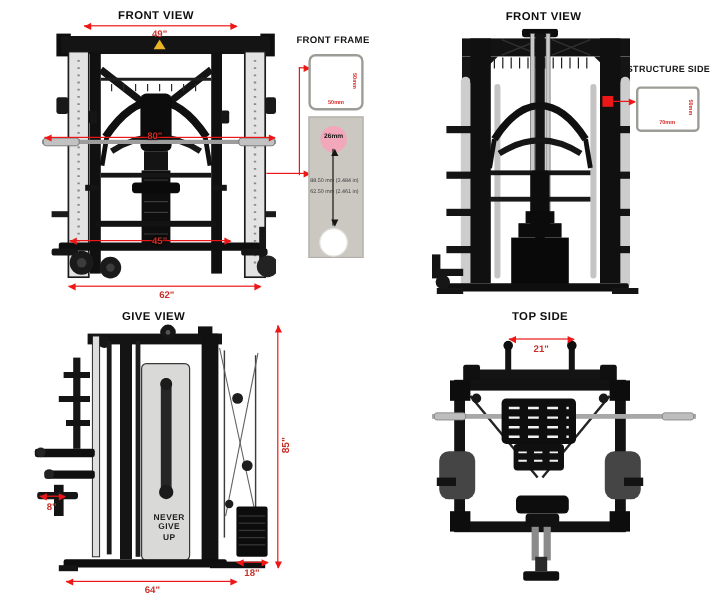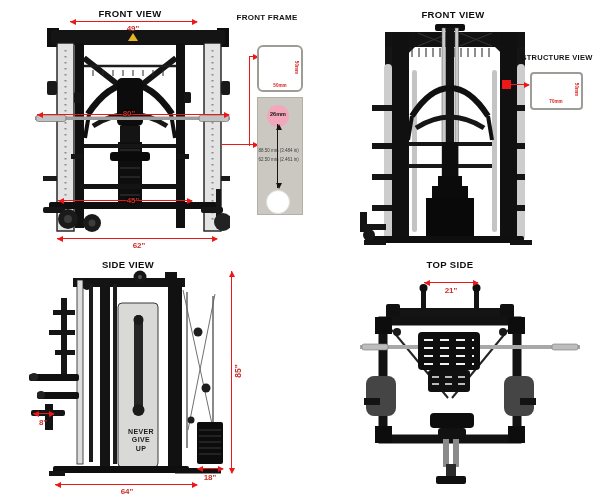--- a/index.html
+++ b/index.html
@@ -112,21 +112,21 @@
 
   <div class="dimh a b" style="left:37px;top:114px;width:192px;"></div>
   <div class="dim-label onblack" style="left:115px;top:109px;width:28px;">80"</div>
 
   <div class="dimh a b" style="left:58px;top:200px;width:134px;"></div>
   <div class="dim-label onblack" style="left:119px;top:196px;width:28px;">45"</div>
 
   <div class="dimh a b" style="left:57px;top:238px;width:160px;"></div>
   <div class="dim-label" style="left:125px;top:241px;width:28px;">62"</div>
 
-  <div class="detail-title" style="left:226px;top:13px;width:82px;">FRONT FRAME</div>
+  <div class="detail-title" style="left:226px;top:29px;width:82px;text-align:right;">FRONT FRAME</div>
 
   <div class="dimv" style="left:249px;top:56px;height:90px;"></div>
   <div class="dimh b" style="left:249px;top:56px;width:9px;"></div>
   <div class="dimh b" style="left:222px;top:144px;width:36px;"></div>
 
   <div class="spec-box" style="left:257px;top:45px;width:46px;height:47px;"></div>
   <div class="tiny-red vtext" style="left:286px;top:65px;width:20px;">50mm</div>
   <div class="tiny-red" style="left:266px;top:83px;width:28px;">50mm</div>
 
   <div class="spec-panel" style="left:257px;top:97px;width:46px;height:118px;"></div>
@@ -195,26 +195,26 @@
     <rect x="4" y="216" width="22" height="5" fill="#141414"></rect>
     <rect x="150" y="216" width="22" height="5" fill="#141414"></rect>
     <rect x="0" y="188" width="7" height="20" fill="#131313"></rect>
     <rect x="2" y="200" width="24" height="6" fill="#151515"></rect>
     <circle cx="9" cy="211" r="6" fill="#161616"></circle>
   </svg>
 
   <div class="marker" style="left:502px;top:80px;width:9px;height:9px;"></div>
   <div class="dimh b" style="left:511px;top:84px;width:18px;"></div>
 
-  <div class="detail-title" style="left:514px;top:53px;width:86px;font-size:7.5px;">STRUCTURE VIEW</div>
+  <div class="detail-title" style="left:514px;top:53px;width:86px;font-size:7.5px;">STRUCTURE SIDE</div>
   <div class="spec-box" style="left:530px;top:72px;width:53px;height:38px;border-radius:4px;"></div>
   <div class="tiny-red vtext" style="left:566px;top:87px;width:20px;">50mm</div>
   <div class="tiny-red" style="left:542px;top:99px;width:28px;">70mm</div>
 
-  <div class="view-title" style="left:92px;top:259px;width:72px;">SIDE VIEW</div>
+  <div class="view-title" style="left:92px;top:259px;width:72px;">GIVE VIEW</div>
 
   <svg class="abs" style="left:25px;top:270px;" width="210" height="215" viewBox="0 0 210 215">
     <rect x="48" y="8" width="112" height="9" fill="#131313"></rect>
     <circle cx="115" cy="7" r="6.5" fill="#161616"></circle>
       <circle cx="115" cy="7" r="2" fill="#555"></circle>
     <circle cx="62" cy="15" r="5" fill="#161616"></circle>
     <rect x="140" y="2" width="12" height="8" fill="#111"></rect>
     <line x1="162" y1="22" x2="162" y2="178" stroke="#3c3c3c" stroke-width="1.2"></line>
     <line x1="188" y1="26" x2="188" y2="168" stroke="#3c3c3c" stroke-width="1.2"></line>
     <line x1="158" y1="20" x2="190" y2="168" stroke="#606060" stroke-width=".9"></line>

